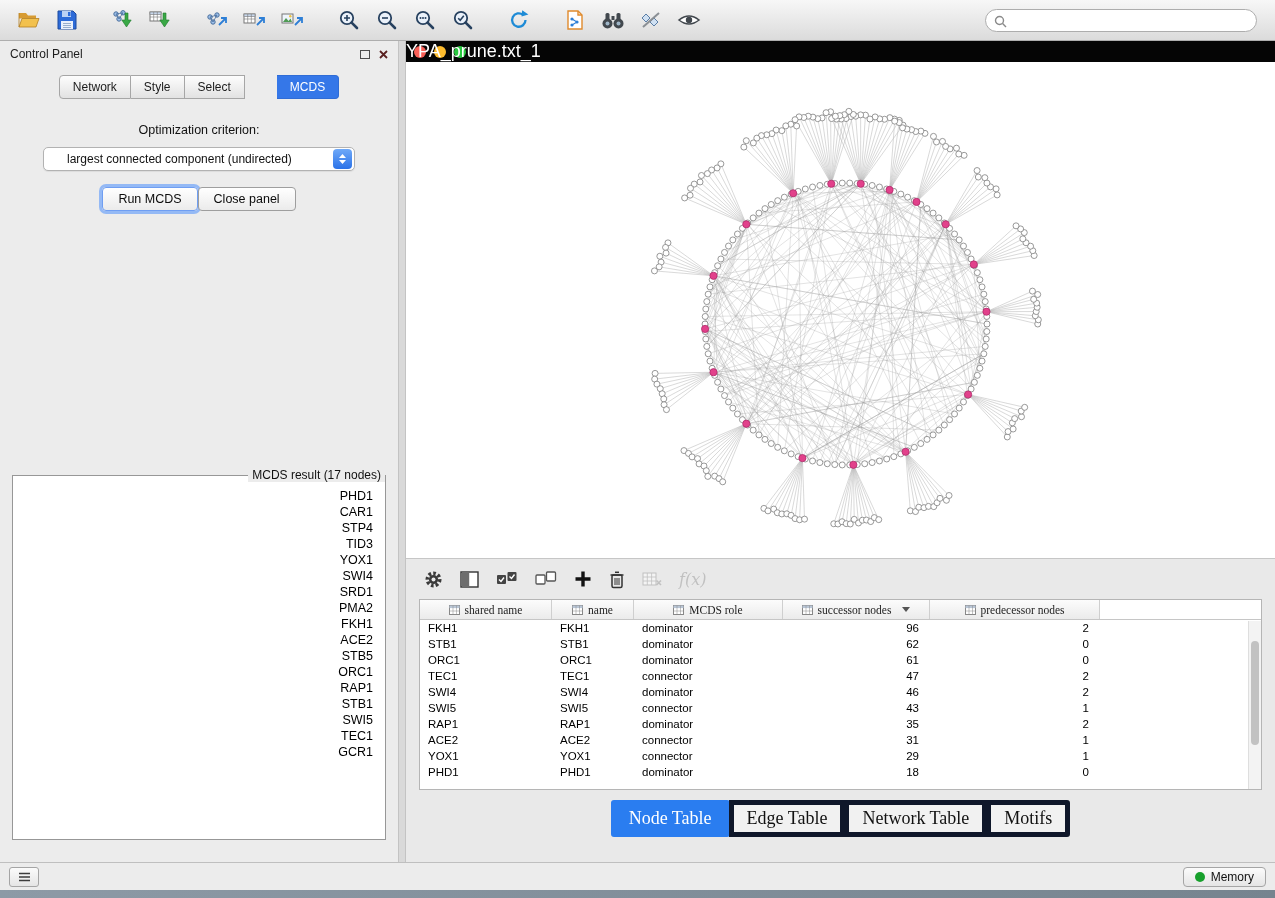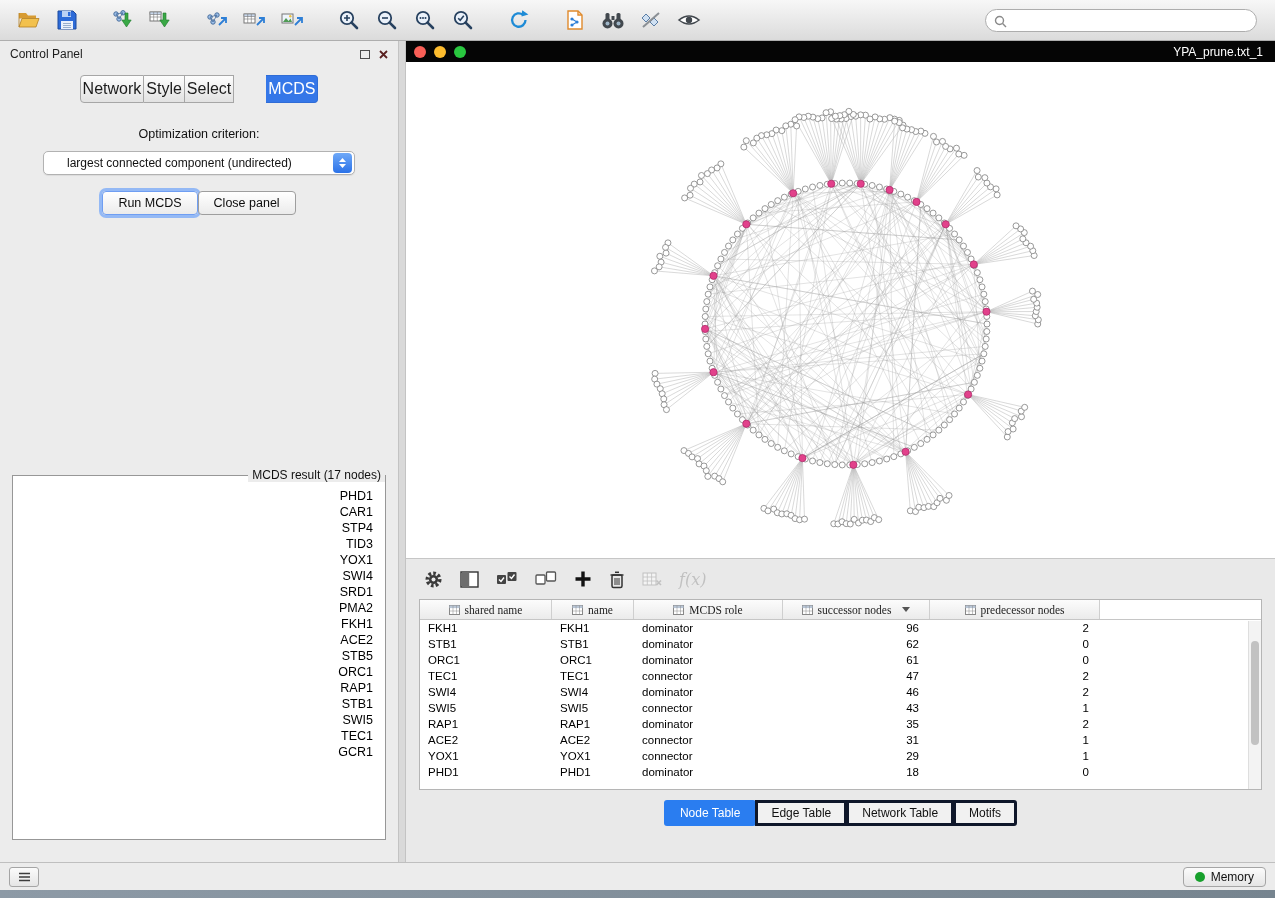--- a/index.html
+++ b/index.html
@@ -23,21 +23,21 @@
 
   
   .control-panel { width:398px; background:#ececec; display:flex; flex-direction:column; }
   .panel-header { height:26px; display:flex; align-items:center; padding:8px 10px;
     font-size:12px; color:#1d1d1d; }
   .ph-spacer { flex:1; }
   .win-btn { background:none; border:none; margin-left:9px; display:flex; align-items:center; }
   .float-glyph { width:10px; height:9px; border:1.5px solid #4c4c4c; display:inline-block; }
 
   .cp-tabs { display:flex; justify-content:center; margin-top:8px; }
-  .cp-tab { font-size:16px; padding:4px 2px; color:#1c1c1c;
+  .cp-tab { font-size:12px; padding:4px 13px; color:#1c1c1c;
     background:linear-gradient(#fdfdfd,#e2e2e2); border:1px solid #a6a6a6; border-left:none; }
   .cp-tab:first-child { border-left:1px solid #a6a6a6; border-radius:4px 0 0 4px; }
   .cp-tab.active { background:#3577e8; border-color:#2f6cd6; color:#fff; border-radius:0 4px 4px 0;margin-left:32px; }
 
   .opt-label { text-align:center; margin-top:24px; font-size:12.5px; color:#111; }
   .dropdown { width:312px; height:24px; margin:10px auto 0; background:#fff;
     border:1px solid #b2b2b2; border-radius:5px; display:flex; align-items:center;
     box-shadow:0 1px 1px rgba(0,0,0,.07); }
   .dd-text { flex:1; font-size:12px; padding-left:23px; white-space:nowrap; overflow:hidden; color:#111; }
   .dd-arrows { width:19px; height:20px; margin-right:2px; border-radius:4px;
@@ -55,21 +55,21 @@
   .mcds-item { font-size:12.5px; line-height:16px; color:#000; }
 
   .splitter { width:8px; background:#d9d9d9; border-left:1px solid #c3c3c3; border-right:1px solid #c3c3c3; }
 
   
   .right-col { flex:1; display:flex; flex-direction:column; }
   .network-window { height:517px; display:flex; flex-direction:column; }
   .net-titlebar { height:21px; background:#050505; display:flex; align-items:center; position:relative; }
   .light { width:12px; height:12px; border-radius:50%; margin-left:8px; border:none; padding:0; }
   .light.red { background:#f95f57; } .light.yellow { background:#fdbc2e; } .light.green { background:#29c73f; }
-  .net-title { position:absolute; left:0; right:12px; text-align:right; color:#fff; font-size:12px; pointer-events:none; }
+  .net-title { position:absolute; left:0; right:12px; text-align:left; color:#fff; font-size:18px; pointer-events:none; }
   .net-canvas { flex:1; background:#fff; position:relative; overflow:hidden; }
   .net-canvas svg { position:absolute; left:0; top:0; }
 
   
   .table-panel { flex:1; background:#e9e9e9; display:flex; flex-direction:column; border-top:1px solid #c6c6c6; }
   .tp-toolbar { height:40px; display:flex; align-items:center; padding:0 18px; gap:17px; }
   .ticon { background:none; border:none; padding:0; display:flex; align-items:center; }
   .ticon.disabled { opacity:.5; }
   .fx-label { font-family:"DejaVu Serif", serif; font-style:italic; font-size:16px; color:#999; }
 
@@ -83,22 +83,22 @@
   .sort-tri { width:0; height:0; border-left:4px solid transparent; border-right:4px solid transparent;
     border-top:5px solid #555; margin-left:6px; }
   .tbody {}
   .trow { display:flex; height:16px; align-items:center; }
   .td { font-size:11.5px; padding:0 8px; color:#000; white-space:nowrap; overflow:hidden; }
   .td.c3,.td.c4 { text-align:right; padding-right:11px; }
   .vscroll { position:absolute; right:0; top:21px; bottom:0; width:13px; background:#f3f3f3; border-left:1px solid #dedede; }
   .vthumb { position:absolute; left:2px; right:2px; top:20px; height:104px; background:#c2c2c2; border-radius:5px; }
 
   .tp-tabs { display:flex; justify-content:center; margin-top:10px; }
-  .tp-tab { font-size:12px; padding:3px 13px; background:#f1f1f1; border:3px solid #0f172a;
-    margin-left:-1px; color:#111; }
+  .tp-tab { font-size:18px; padding:3px 13px; background:#f1f1f1; border:5px solid #0f172a;
+    margin-left:-1px; color:#111;font-family:Liberation Serif, serif; }
   .tp-tab:first-child { border-radius:3px 0 0 3px; margin-left:0; }
   .tp-tab:last-child { border-radius:0 3px 3px 0; }
   .tp-tab.active { background:#2a7df0; border-color:#2a7df0; color:#fff; border-radius:3px; }
 
   
   .statusbar { height:28px; display:flex; align-items:center; padding:0 9px;
     background:#ececec; border-top:1px solid #bfbfbf; }
   .menu-btn { width:30px; height:20px; border:1px solid #a5a5a5; border-radius:3px;
     background:linear-gradient(#fbfbfb,#e5e5e5); display:flex; align-items:center; justify-content:center; }
   .memory-btn { margin-left:auto; display:flex; align-items:center; gap:6px; font-size:12px; color:#111;

